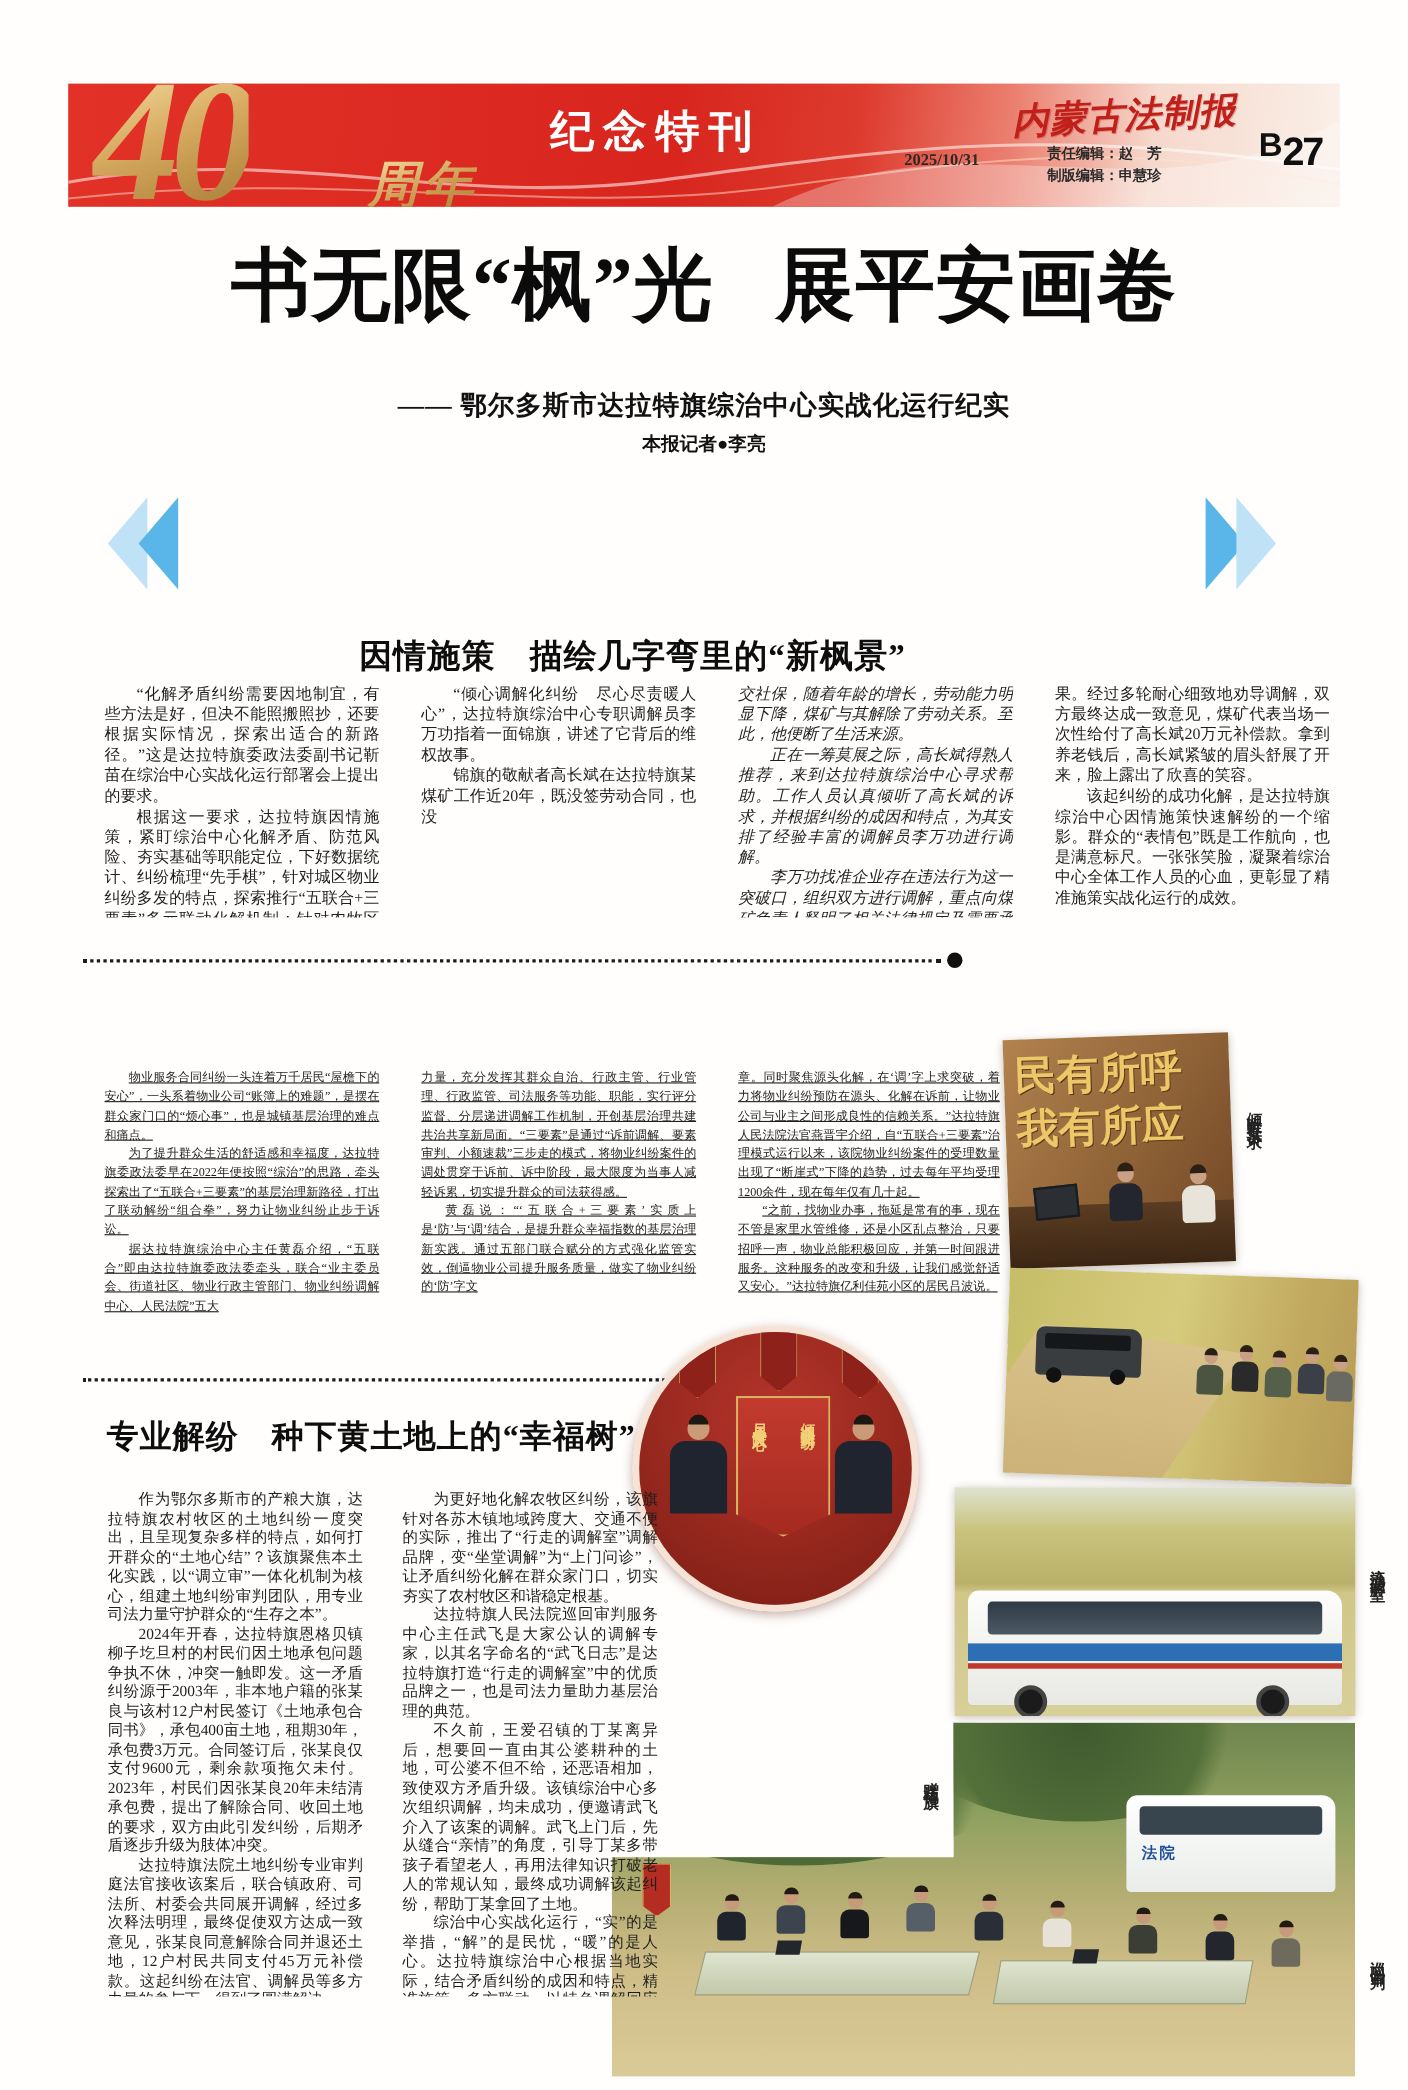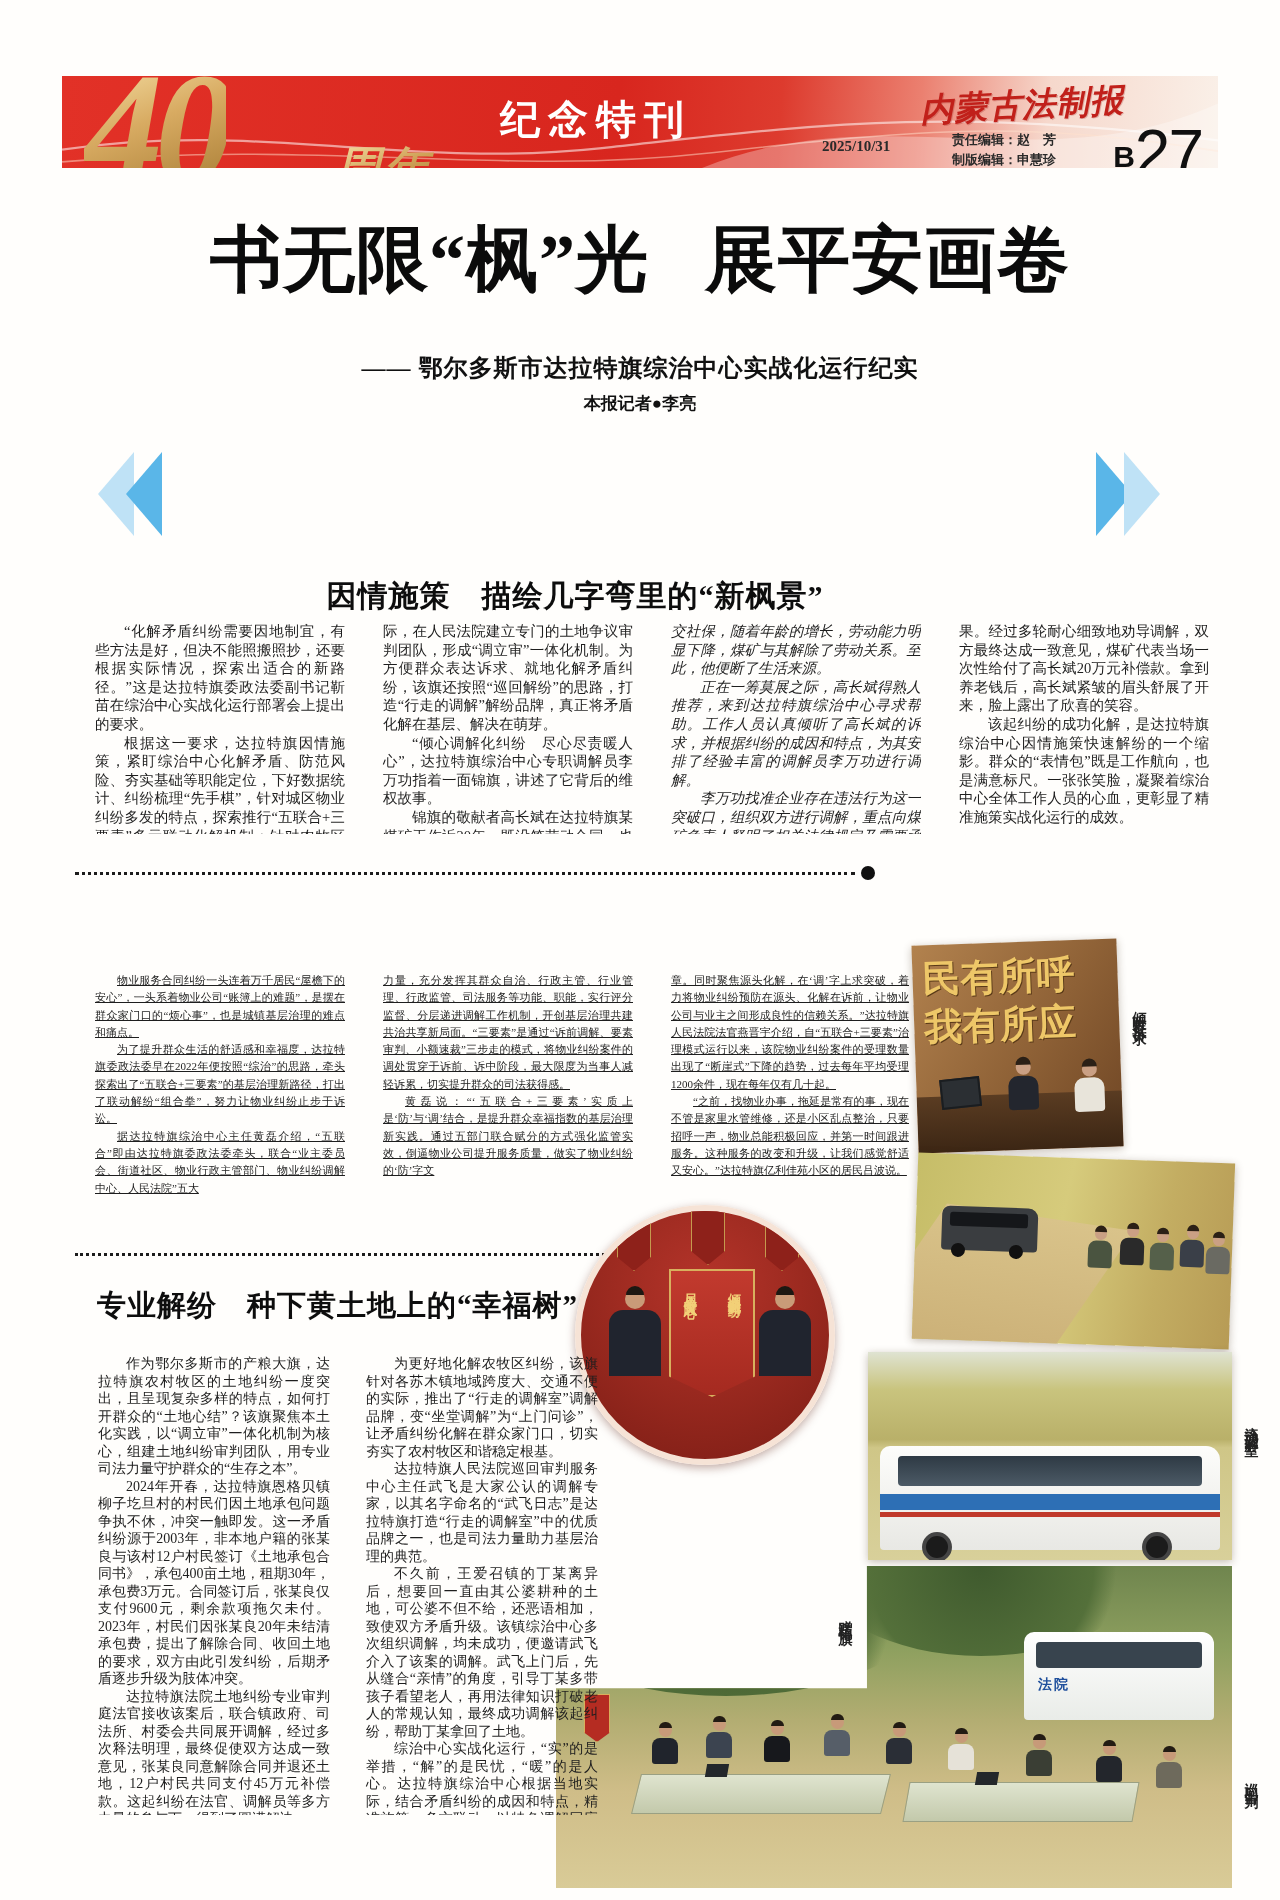--- a/index.html
+++ b/index.html
@@ -1,40 +1,40 @@
 <!DOCTYPE html>
 <html><head>
 <meta charset="utf-8">
 <style>
   * { margin:0; padding:0; box-sizing:border-box; }
   html,body { background:#ffffff; }
   .page { position:relative; width:1280px; height:1900px; background:#fffefc; overflow:hidden;
           font-family:"Liberation Serif","DejaVu Serif",serif; color:#1c1c1c; }
 
   
-  .banner { position:absolute; left:62px; top:76px; width:1156px; height:92px;
+  .banner { position:absolute; left:62px; top:76px; width:1156px; height:112px;
     background:linear-gradient(95deg,#e23127 0%,#d8261e 48%,#dd3b2e 62%,#eb8070 74%,#f6d8cc 85%,#faf0e8 100%);
     overflow:hidden; }
   .banner svg.waves { position:absolute; left:0; top:0; width:100%; height:100%; }
   .b40 { position:absolute; left:22px; top:-26px; font-size:158px; line-height:1; font-style:italic; font-weight:900;
     background:linear-gradient(160deg,#f6e2a8 5%,#d8ab62 45%,#a57a32 95%);
     -webkit-background-clip:text; background-clip:text; color:transparent; letter-spacing:-8px;
     text-shadow:none; }
   .bzhou { position:absolute; left:272px; top:62px; font-size:46px; font-weight:900; font-style:italic;
     background:linear-gradient(160deg,#f6e2a8 5%,#d0a258 50%,#a57a32 95%);
     -webkit-background-clip:text; background-clip:text; color:transparent; letter-spacing:4px; }
   .bspecial { position:absolute; left:438px; top:16px; font-size:40px; font-weight:900; color:#fff; letter-spacing:8px; }
   .bmast { position:absolute; left:858px; top:6px; width:250px; font-size:33px; font-weight:900; color:#c1201a;
     font-style:italic; letter-spacing:1px; transform:rotate(-3deg); white-space:nowrap;
     text-shadow:1px 1px 0 rgba(150,20,15,.25); }
   .bdate { position:absolute; left:760px; top:62px; font-size:15px; font-weight:700; color:#2a2a2a; }
   .beds { position:absolute; left:890px; top:54px; font-size:13px; font-weight:700; color:#2a2a2a; line-height:20px; white-space:nowrap; }
   .bpage { position:absolute; right:16px; top:40px; color:#101010; font-family:"Liberation Sans","DejaVu Sans",sans-serif; }
   .bpage .pl { font-size:30px; font-weight:700; vertical-align:8px; }
-  .bpage .pn { font-size:64px; font-weight:400; letter-spacing:-2px; }
+  .bpage .pn { font-size:36px; font-weight:700; letter-spacing:-2px; }
 
   
   .headline { position:absolute; left:0; top:212px; width:1280px; text-align:center;
     font-size:72px; font-weight:900; color:#0b0b0b; letter-spacing:1px; white-space:nowrap; }
   .headline .gap { display:inline-block; width:56px; }
   .subtitle { position:absolute; left:0; top:352px; width:1280px; text-align:center;
     font-size:24px; font-weight:800; color:#111; letter-spacing:1px; }
   .byline { position:absolute; left:0; top:392px; width:1280px; text-align:center;
     font-size:17px; font-weight:600; color:#111; }
 
@@ -162,21 +162,20 @@
       <span class="tri rf"></span>
       <span class="tri rb"></span>
     </div>
 
   <div class="sec-title" style="left:75px;top:576px;width:1000px;">因情施策　描绘几字弯里的“新枫景”</div>
   <div class="col" style="left:75px;top:622px;height:212px;">
       <p>“化解矛盾纠纷需要因地制宜，有些方法是好，但决不能照搬照抄，还要根据实际情况，探索出适合的新路径。”这是达拉特旗委政法委副书记靳苗在综治中心实战化运行部署会上提出的要求。</p>
       <p>根据这一要求，达拉特旗因情施策，紧盯综治中心化解矛盾、防范风险、夯实基础等职能定位，下好数据统计、纠纷梳理“先手棋”，针对城区物业纠纷多发的特点，探索推行“五联合+三要素”多元联动化解机制；针对农牧区土地纠纷频发的实</p>
     </div>
   <div class="col" style="left:363px;top:622px;height:212px;">
-      <p class="noind">际，在人民法院建立专门的土地争议审判团队，形成“调立审”一体化机制。为方便群众表达诉求、就地化解矛盾纠纷，该旗还按照“巡回解纷”的思路，打造“行走的调解”解纷品牌，真正将矛盾化解在基层、解决在萌芽。</p>
       <p>“倾心调解化纠纷　尽心尽责暖人心”，达拉特旗综治中心专职调解员李万功指着一面锦旗，讲述了它背后的维权故事。</p>
       <p>锦旗的敬献者高长斌在达拉特旗某煤矿工作近20年，既没签劳动合同，也没</p>
     </div>
   <div class="col" style="left:651px;top:622px;height:212px;font-style:italic;">
       <p class="noind">交社保，随着年龄的增长，劳动能力明显下降，煤矿与其解除了劳动关系。至此，他便断了生活来源。</p>
       <p>正在一筹莫展之际，高长斌得熟人推荐，来到达拉特旗综治中心寻求帮助。工作人员认真倾听了高长斌的诉求，并根据纠纷的成因和特点，为其安排了经验丰富的调解员李万功进行调解。</p>
       <p>李万功找准企业存在违法行为这一突破口，组织双方进行调解，重点向煤矿负责人释明了相关法律规定及需要承担的后</p>
     </div>
   <div class="col" style="left:939px;top:622px;height:212px;">
       <p class="noind">果。经过多轮耐心细致地劝导调解，双方最终达成一致意见，煤矿代表当场一次性给付了高长斌20万元补偿款。拿到养老钱后，高长斌紧皱的眉头舒展了开来，脸上露出了欣喜的笑容。</p>

